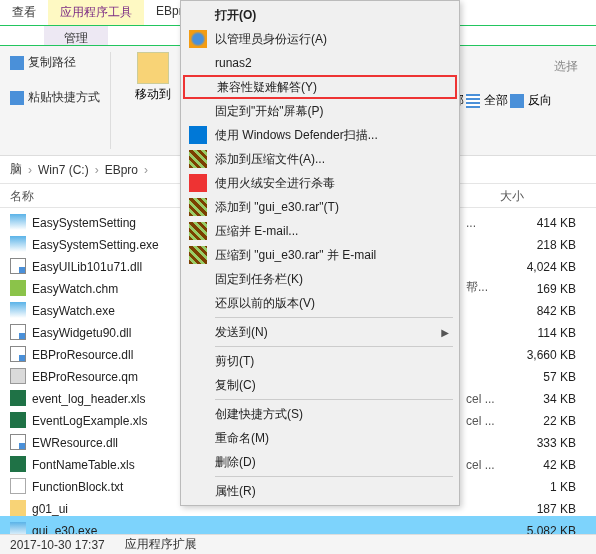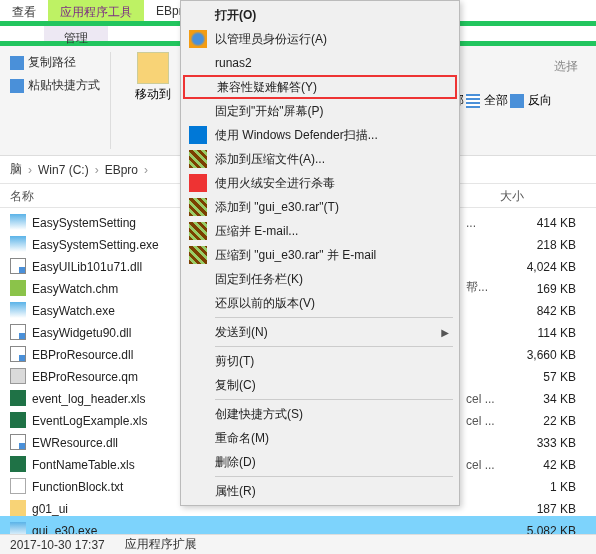--- a/index.html
+++ b/index.html
@@ -1,19 +1,19 @@
 <!DOCTYPE html>
 <html><head>
 <meta charset="utf-8">
 <style>
 *{margin:0;padding:0;box-sizing:border-box;font-family:"Microsoft YaHei","Segoe UI",sans-serif;font-size:12px}
 body{width:596px;height:554px;background:#fff;overflow:hidden;position:relative}
-.top-tabs{display:flex;height:26px;background:#fff;border-bottom:5px solid #22c55e}
+.top-tabs{display:flex;height:26px;background:#fff;border-bottom:1px solid #22c55e}
 .tab{padding:4px 12px;color:#333}
-.tab.active{background:#bef264;color:#7b2b84}
+.tab.active{background:#fef9c3;color:#7b2b84}
 .tab.sub{background:#ede8f3;padding:4px 20px}
 .ribbon{display:flex;height:110px;background:#f5f5f5;border-bottom:1px solid #ddd;padding:6px 10px}
 .ribbon-item{display:flex;align-items:center;gap:4px;padding:2px 0;color:#333}
 .ribbon-big{display:flex;flex-direction:column;align-items:center;padding:0 6px}
 .big-icon{width:32px;height:32px;background:#f8d376;border:1px solid #cc9;margin-bottom:2px}
 .ribbon-right{margin-left:auto;display:flex;flex-direction:column;gap:2px;padding:0 8px}
 .rr-item{display:flex;align-items:center;gap:4px;padding:1px 0}
 .sq{width:14px;height:14px;display:inline-block}
 .sq.blue{background:#4a90d9}
 .sq.green{background:#6ab04c}
@@ -47,21 +47,21 @@
 .cm-sep{height:1px;background:#ccc;margin:2px 4px 2px 32px}
 .cm-icon{position:absolute;left:6px;width:18px;height:18px}
 .cm-arrow{position:absolute;right:8px;font-size:10px;color:#555}
 .redbox{border:2px solid #e33}
 .ci-shield{background:radial-gradient(circle,#4a90d9 40%,#f39c12 60%)}
 .ci-def{background:#0078d7}
 .ci-fire{background:#e33}
 .ci-rar{background:repeating-linear-gradient(45deg,#7b3f00 0 3px,#9c6 3px 6px)}
 .yellow-arrow{position:absolute;top:105px;left:400px;width:70px;height:90px;z-index:9;pointer-events:none}
 .yellow-arrow svg{width:100%;height:100%}
-.clip-group{display:flex;flex-direction:column;gap:2px;padding-right:10px;border-right:1px solid #ddd;margin-right:8px}
+.clip-group{display:flex;flex-direction:column;gap:14px;padding-right:10px;border-right:1px solid #ddd;margin-right:8px}
 </style>
 </head>
 <body>
 
 <div class="top-tabs">
   <div class="tab">查看</div>
   <div class="tab active">应用程序工具</div>
   <div class="tab">EBpro</div>
 </div>
 <div class="top-tabs" style="height:20px">

